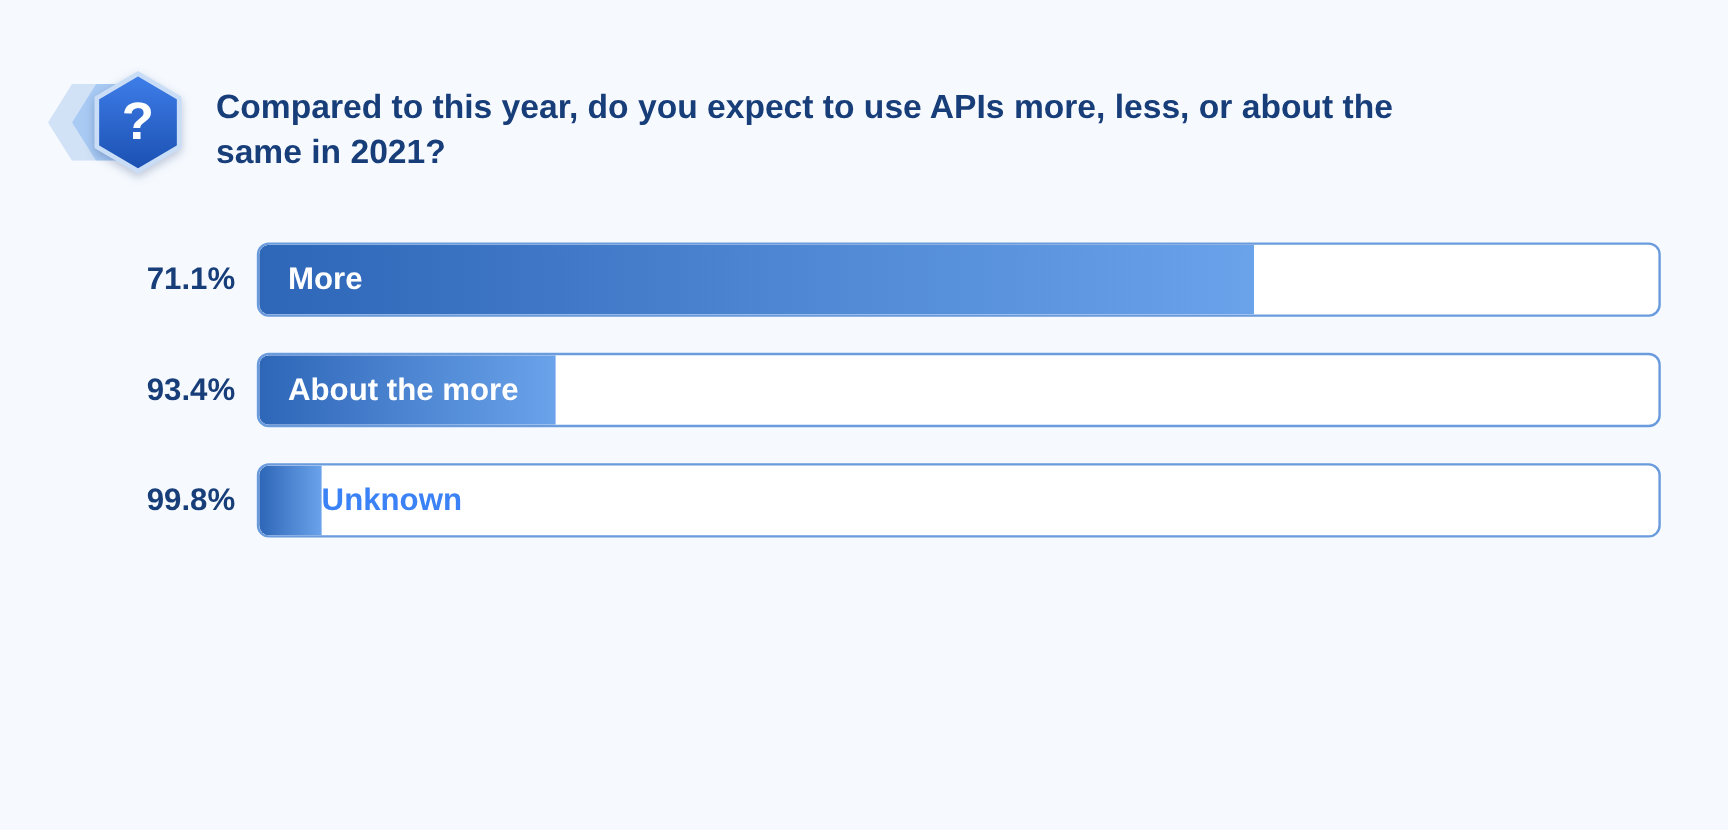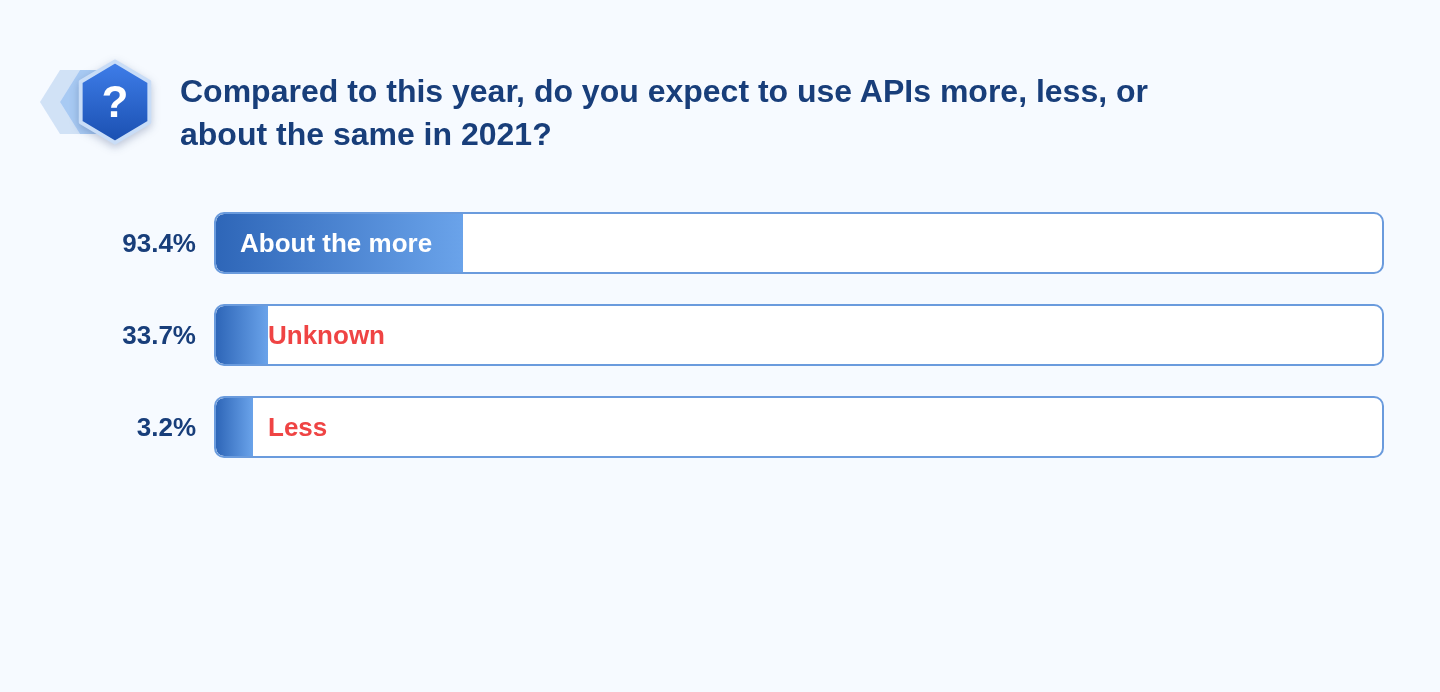--- a/index.html
+++ b/index.html
@@ -53,21 +53,21 @@
       height: 88px;
       display: flex;
       align-items: center;
       justify-content: center;
       color: #ffffff;
       font-size: 44px;
       font-weight: 700;
     }
     .title {
       color: #183e7a;
-      font-size: 32px;
+      font-size: 28px;
       font-weight: 700;
       line-height: 1.35;
       max-width: 1040px;
       padding-top: 8px;
     }
     .chart {
       padding-left: 34px;
     }
     .row {
       display: flex;
@@ -101,21 +101,21 @@
       position: absolute;
       left: 24px;
       top: 0;
       bottom: 0;
       display: flex;
       align-items: center;
       font-size: 26px;
       font-weight: 700;
     }
     .bar-label.inside { color: #ffffff; }
-    .bar-label.outside { color: #ef4444; left: 52px; }
+    .bar-label.outside { color: #3b82f6; left: 52px; }
   </style>
 </head>
 <body>
 
 <div class="page">
   <div class="header">
     <div class="icon-wrap">
       <div class="chev chev1">
         <svg viewBox="0 0 40 64">
             <polygon points="40,0 20,0 0,32 20,64 40,64 20,32" fill="#8fb6e8"></polygon>
@@ -137,34 +137,34 @@
           <polygon points="50,4 94,30 94,82 50,108 6,82 6,30" fill="url(#hg)" stroke="#c9ddf7" stroke-width="5" stroke-linejoin="round"></polygon>
         </svg>
       </div>
       <div class="q-mark">?</div>
     </div>
     <h1 class="title">Compared to this year, do you expect to use APIs more, less, or about the same in 2021?</h1>
   </div>
 
   <div class="chart" id="chart">
       <div class="row">
+        <div class="pct">71.1%</div>
+        <div class="track">
+          <div class="fill" style="width: 71.1%;"></div>
+          <div class="bar-label inside">More</div>
+        </div>
+      </div>
+      <div class="row">
         <div class="pct">93.4%</div>
         <div class="track">
           <div class="fill" style="width: 21.2%;"></div>
           <div class="bar-label inside">About the more</div>
         </div>
       </div>
       <div class="row">
-        <div class="pct">33.7%</div>
+        <div class="pct">99.8%</div>
         <div class="track">
           <div class="fill" style="width: 4.5%;"></div>
           <div class="bar-label outside">Unknown</div>
-        </div>
-      </div>
-      <div class="row">
-        <div class="pct">3.2%</div>
-        <div class="track">
-          <div class="fill" style="width: 3.2%;"></div>
-          <div class="bar-label outside">Less</div>
         </div>
       </div>
     </div>
 </div>
 
 </body></html>

